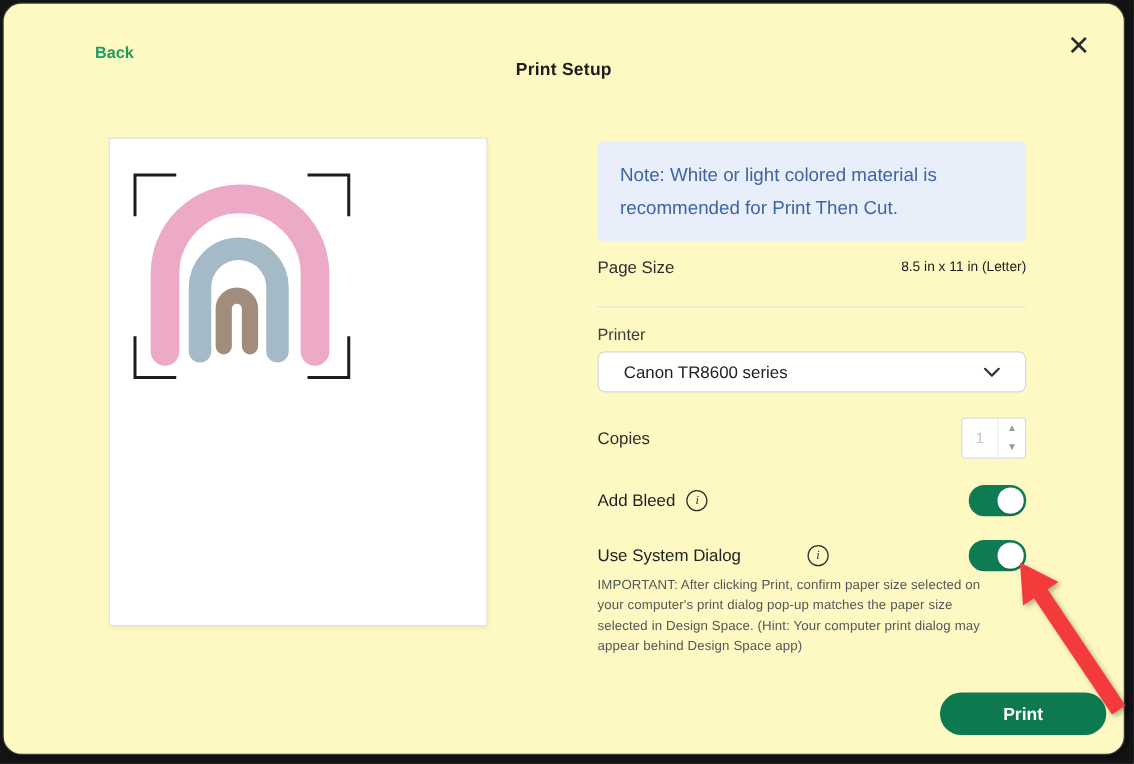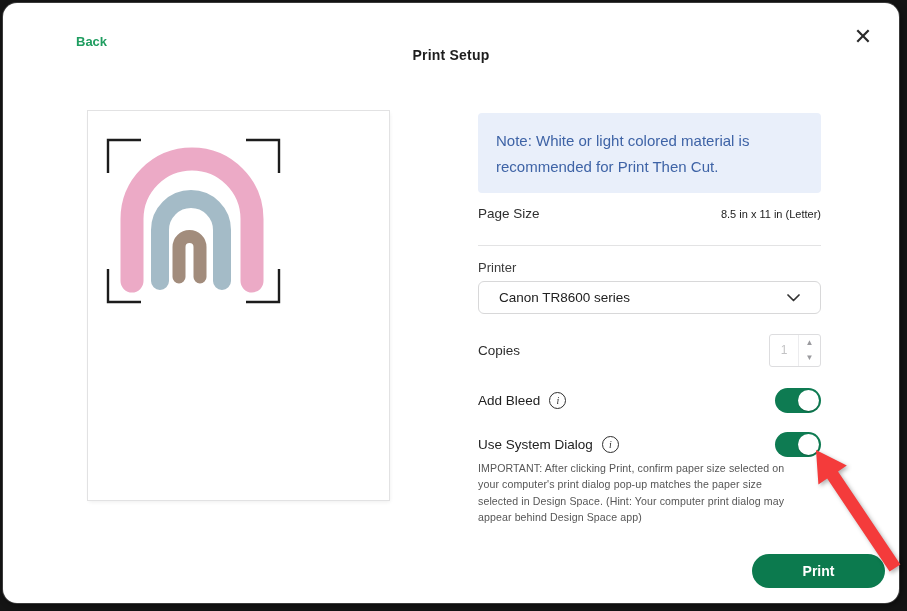--- a/index.html
+++ b/index.html
@@ -1,19 +1,19 @@
 <!DOCTYPE html>
 <html><head>
 <meta charset="utf-8">
 <style>
   * { margin:0; padding:0; box-sizing:border-box; }
   html,body { width:907px; height:611px; overflow:hidden; background:#141414;
               font-family:"Liberation Sans", sans-serif; }
   .dialog { position:absolute; left:3px; top:3px; width:896px; height:600px;
-            background:#ffffff; border-radius:14px; box-shadow:0 0 0 1px #3a3a3a, 2px 2px 6px rgba(0,0,0,.5); }
+            background:#fef9c3; border-radius:14px; box-shadow:0 0 0 1px #3a3a3a, 2px 2px 6px rgba(0,0,0,.5); }
 
   
   .back-link { position:absolute; left:73px; top:31px; color:#1f9d60; font-weight:bold;
                font-size:13px; cursor:pointer; }
   .dlg-title { position:absolute; left:0; top:44px; width:100%; text-align:center;
                font-size:14px; font-weight:bold; color:#1d1d1d; letter-spacing:.2px; }
   .close-btn { position:absolute; right:20px; top:18px; width:32px; height:32px;
                font-size:22px; font-weight:300; color:#2a2a2a; text-align:center; line-height:32px; cursor:pointer; }
 
   
@@ -44,21 +44,21 @@
   .stepper { width:52px; height:33px; background:#fff; border:1px solid #dddddf; border-radius:3px;
              display:flex; align-items:stretch; overflow:hidden; }
   .stepper input { width:28px; border:0; outline:none; text-align:center; font-size:12px;
                    color:#c3c3c5; background:transparent; font-family:"Liberation Sans",sans-serif; }
   .spin { width:22px; display:flex; flex-direction:column; border-left:1px solid #ececee; }
   .spin > div { flex:1; display:flex; align-items:center; justify-content:center;
                 font-size:8px; color:#9a9a9e; cursor:pointer; }
 
   .toggle-row { position:absolute; left:0; width:343px; display:flex; align-items:center; }
   .row-bleed  { top:385px;justify-content:space-between; }
-  .row-sysdlg { top:429px; }
+  .row-sysdlg { top:429px;gap:44px; }
   .toggle-row .lbl { font-size:13.5px; color:#222; }
   .info-icon { width:17px; height:17px; border:1.4px solid #2e2e2e; border-radius:50%;
                display:inline-flex; align-items:center; justify-content:center;
                font-size:10px; font-style:italic; font-family:"Liberation Serif",serif;
                color:#2e2e2e; margin-left:9px; cursor:pointer; }
   .toggle { margin-left:auto; width:46px; height:25px; border-radius:13px; background:#0e7b52;
             position:relative; cursor:pointer; }
   .toggle .knob { position:absolute; right:2px; top:2px; width:21px; height:21px;
                   background:#fff; border-radius:50%; box-shadow:0 1px 1px rgba(0,0,0,.2); }
 

